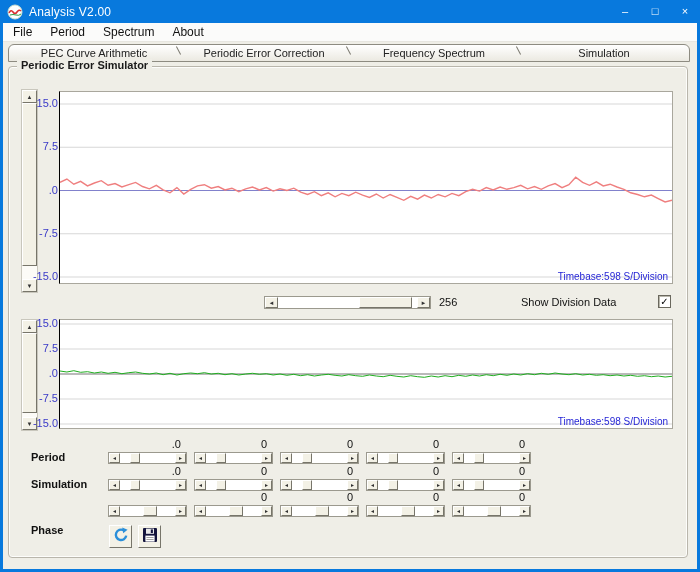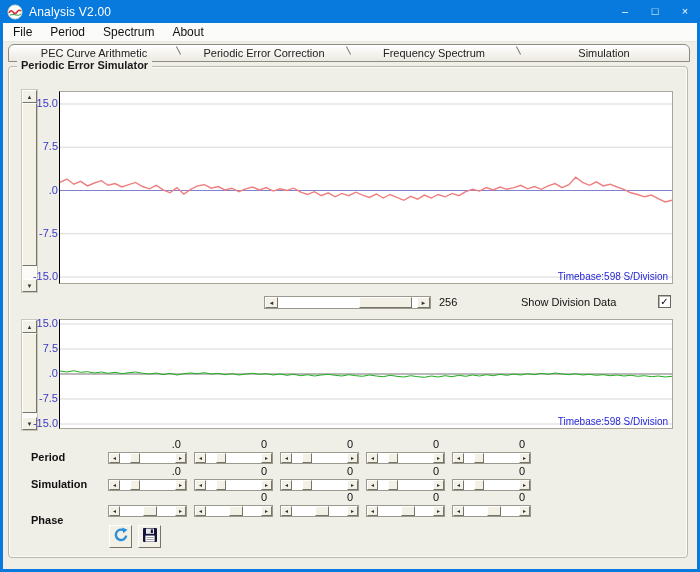--- a/index.html
+++ b/index.html
@@ -217,21 +217,21 @@
             <div class="btn left sb-face">◄</div>
             <div class="thumb sb-face" style="left: 21px; width: 10px;"></div>
             <div class="btn right sb-face">►</div>
           </div>
           <span class="slider-value" style="left: 476px; top: 398px;">0</span>
           <div class="mini" style="left: 443px; top: 412px;">
             <div class="btn left sb-face">◄</div>
             <div class="thumb sb-face" style="left: 21px; width: 10px;"></div>
             <div class="btn right sb-face">►</div>
           </div>
-          <span class="row-label" style="top: 447px; text-align: center;">Phase</span>
+          <span class="row-label" style="top: 457px; text-align: center;">Phase</span>
           <div class="mini" style="left: 99px; top: 438px;">
             <div class="btn left sb-face">◄</div>
             <div class="thumb sb-face" style="left: 34px; width: 14px;"></div>
             <div class="btn right sb-face">►</div>
           </div>
           <span class="slider-value" style="left: 218px; top: 424px;">0</span>
           <div class="mini" style="left: 185px; top: 438px;">
             <div class="btn left sb-face">◄</div>
             <div class="thumb sb-face" style="left: 34px; width: 14px;"></div>
             <div class="btn right sb-face">►</div>

